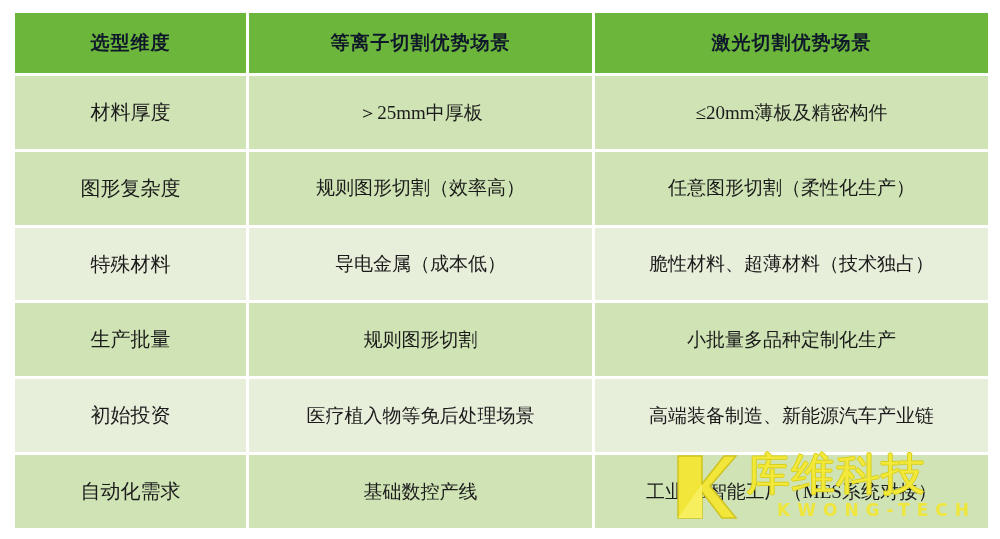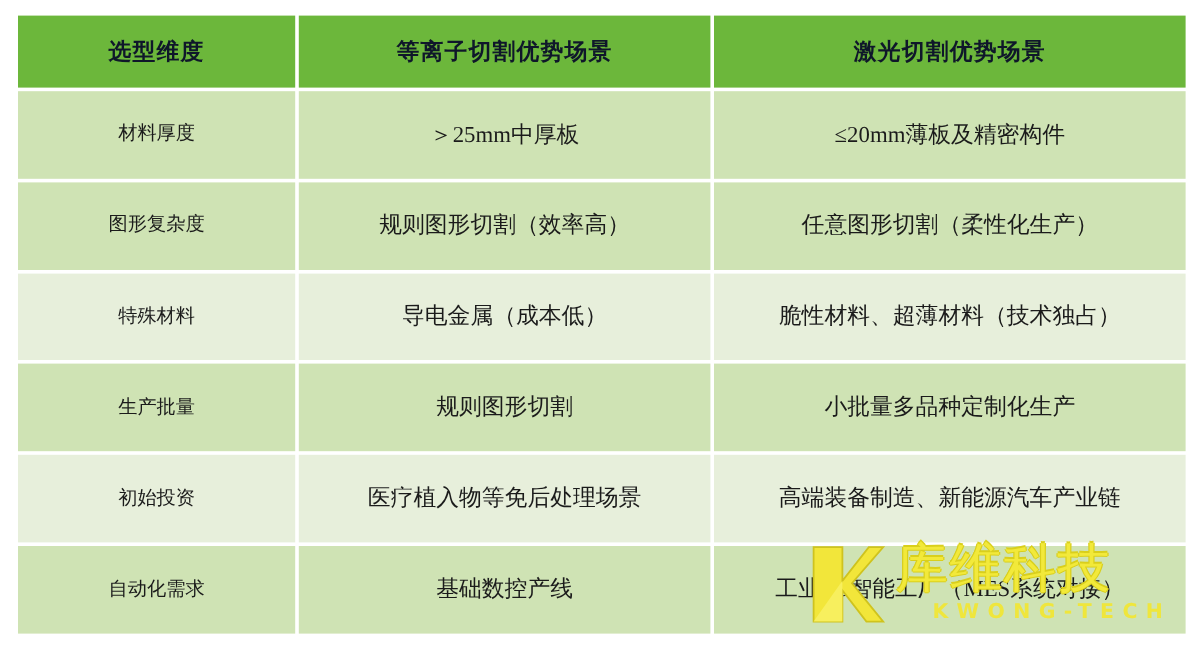--- a/index.html
+++ b/index.html
@@ -60,21 +60,21 @@
   }
 
   tbody td {
     color: #1b1b1b;
     font-size: 19px;
     height: 60px;
     line-height: 1.25;
   }
 
   tbody td.dim-cell {
-    font-size: 16px;
+    font-size: 20px;
   }
 
   
   .watermark {
     position: absolute;
     left: 672px;
     top: 452px;
     width: 320px;
     height: 84px;
     pointer-events: none;

